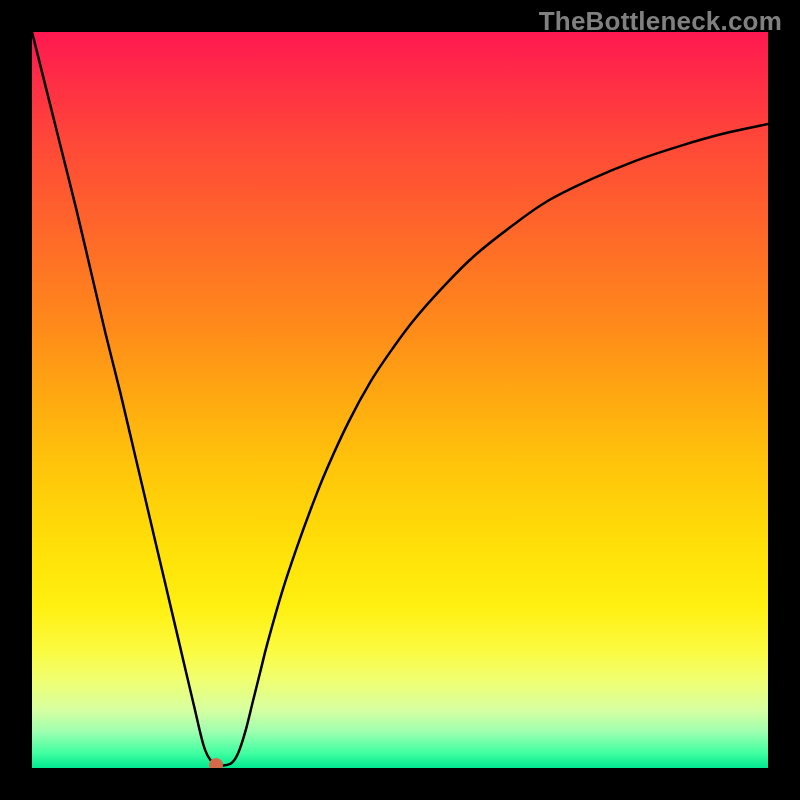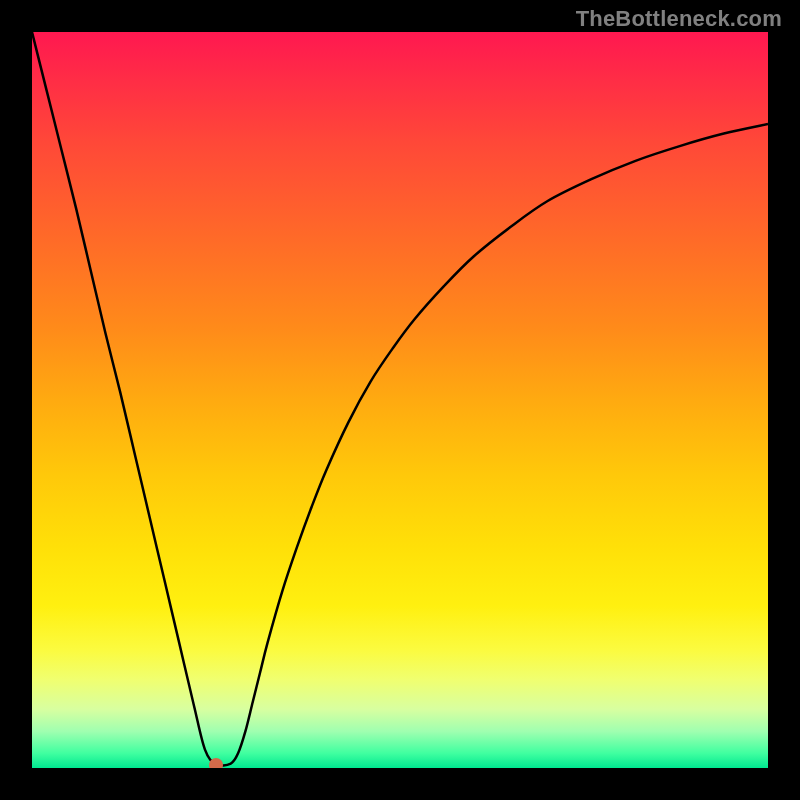--- a/index.html
+++ b/index.html
@@ -47,21 +47,21 @@
     stroke-width: 2.5;
   }
   .marker {
     fill: #d46a4a;
   }
   .watermark {
     position: absolute;
     top: 6px;
     right: 18px;
     font-family: Arial, Helvetica, sans-serif;
-    font-size: 22px;
+    font-size: 26px;
     font-weight: bold;
     color: #808080;
     letter-spacing: 0.2px;
   }
 </style>
 </head>
 <body>
 
 <div class="chart-container">
   <div class="plot-area">

